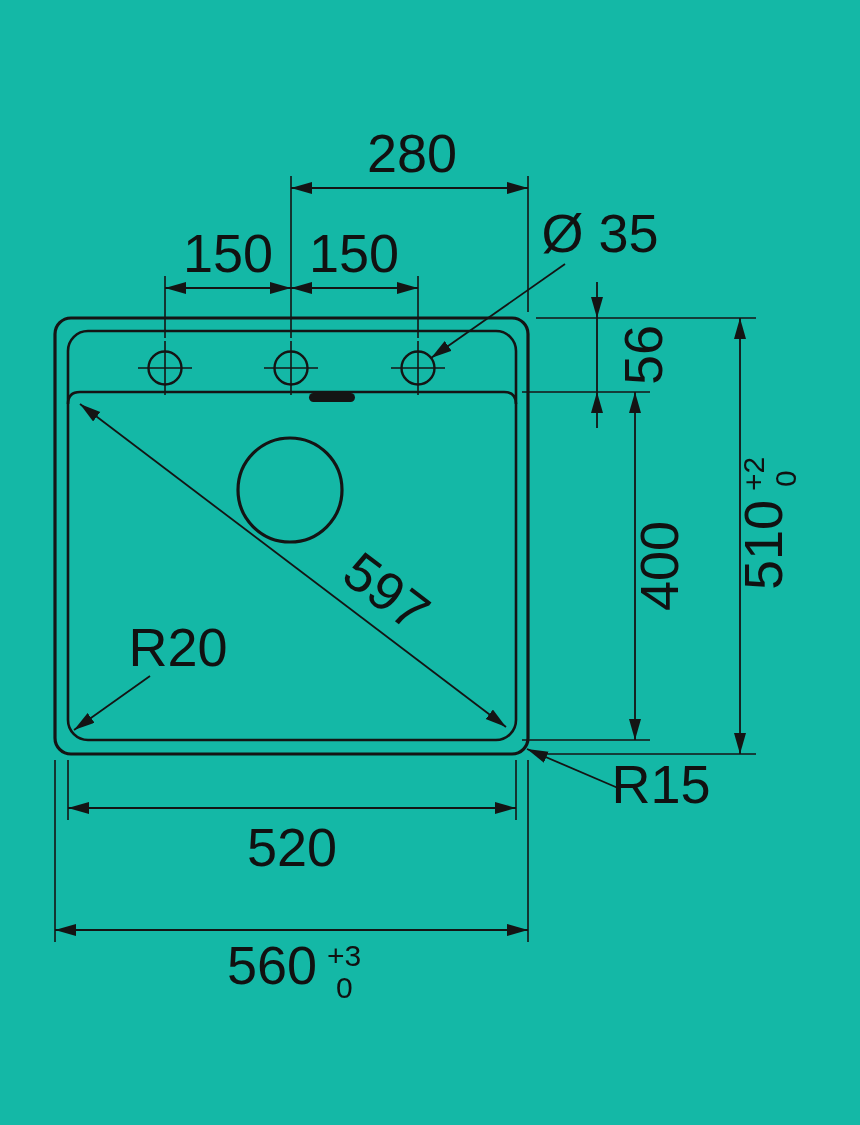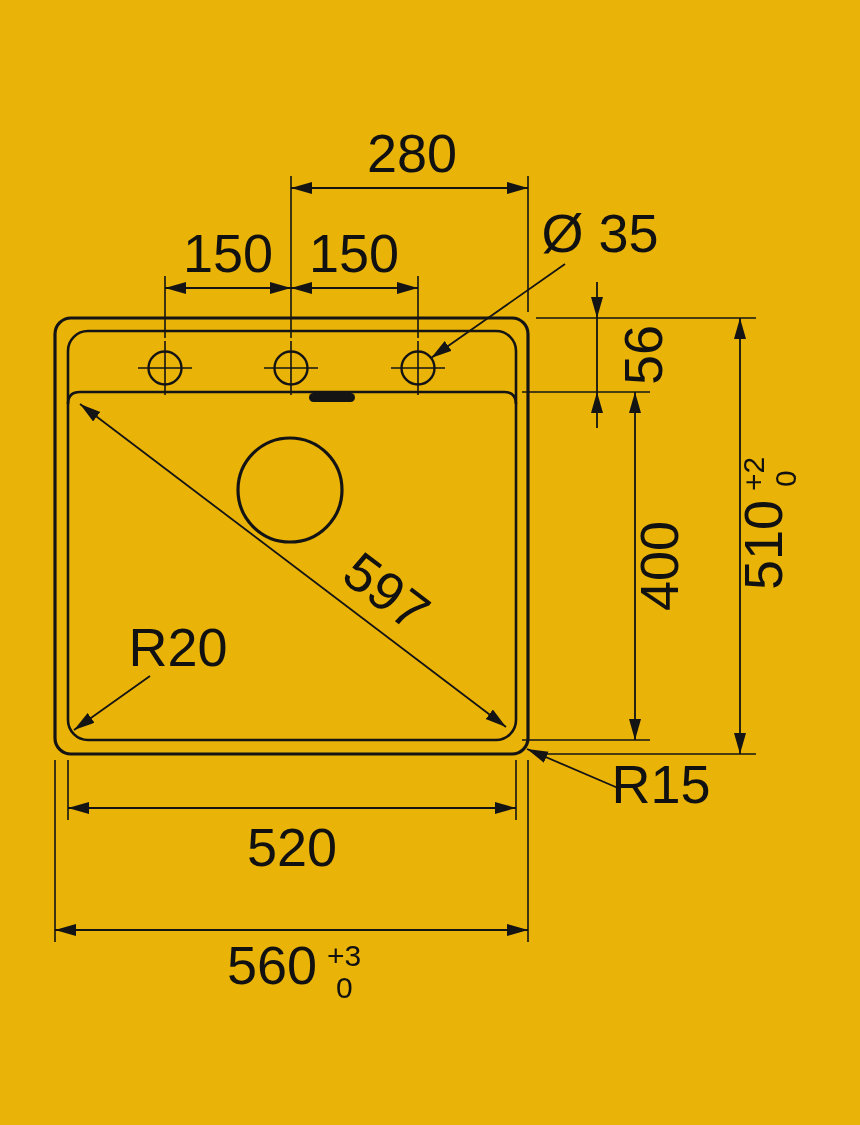--- a/index.html
+++ b/index.html
@@ -1,20 +1,20 @@
 <!DOCTYPE html>
 <html><head>
 <meta charset="utf-8">
 <style>
   html, body { margin: 0; padding: 0; background: #ffffff; }
   .stage {
     width: 860px;
     height: 1125px;
     margin: 0 auto;
-    background: #eab308;
+    background: #14b8a6;
     position: relative;
   }
   svg { display: block; }
   .outline  { fill: none; stroke: #141414; stroke-width: 3.2; }
   .outline2 { fill: none; stroke: #141414; stroke-width: 2.6; }
   .dimline  { stroke: #141414; stroke-width: 1.8; fill: none; }
   .extline  { stroke: #141414; stroke-width: 1.6; fill: none; }
   .cross    { stroke: #141414; stroke-width: 1.6; fill: none; }
   .holecirc { fill: none; stroke: #141414; stroke-width: 2.4; }
   .dimtext  { font-family: "Liberation Sans", sans-serif; font-size: 54px; fill: #111111; }

